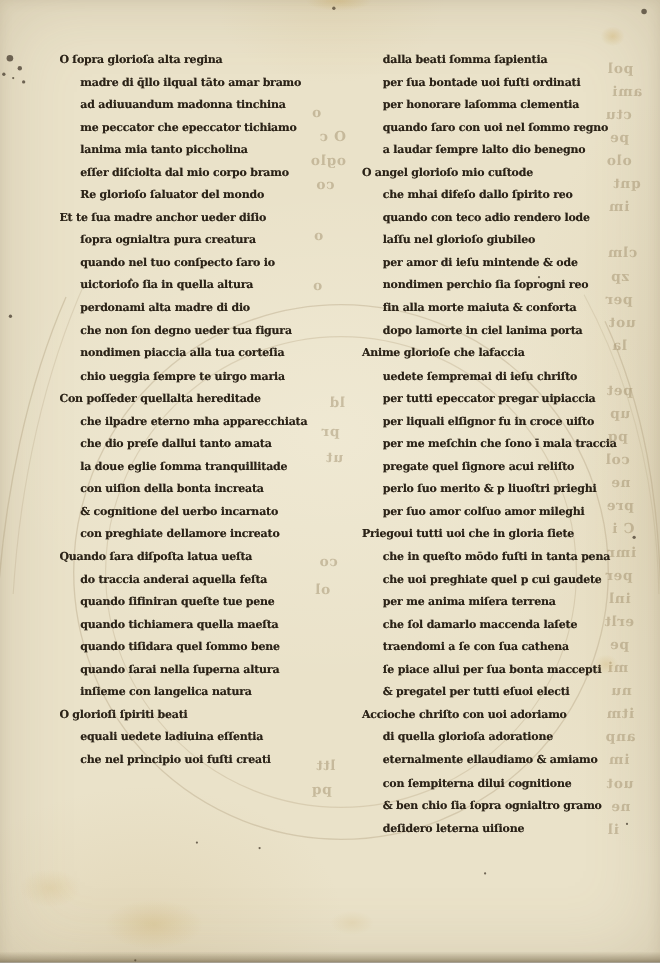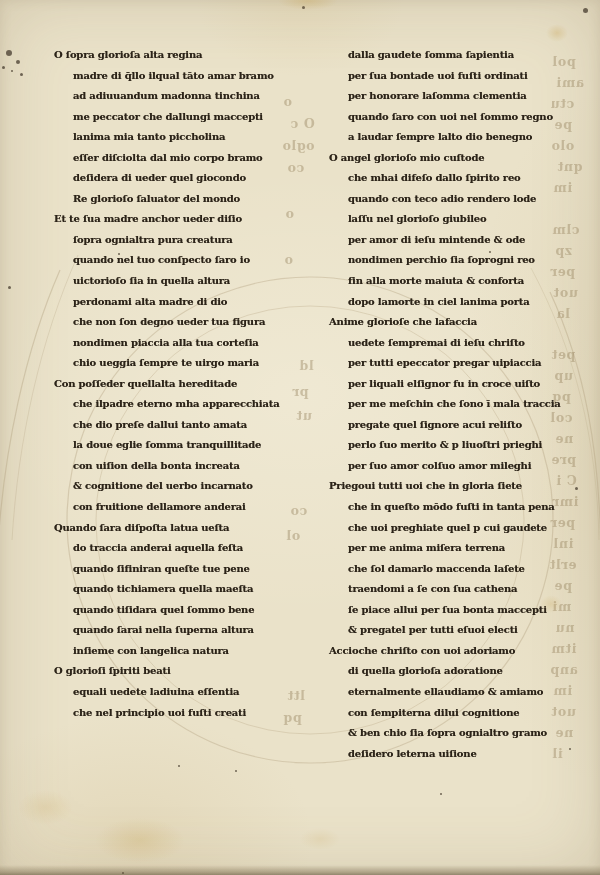--- a/index.html
+++ b/index.html
@@ -98,53 +98,52 @@
       <span class="ghost" style="left: 290px; top: 503px;">co</span>
       <span class="ghost" style="left: 286px; top: 528px;">ol</span>
       <span class="ghost" style="left: 287px; top: 688px;">ltt</span>
       <span class="ghost" style="left: 283px; top: 710px;">pq</span>
     </div>
 
   <div class="text-col col-left">
       <div class="line flush">O ſopra glorioſa alta regina</div>
       <div class="line">madre di q̄llo ilqual tāto amar bramo</div>
       <div class="line">ad adiuuandum madonna tinchina</div>
-      <div class="line">me peccator che dallungi maccepti</div>
+      <div class="line">me peccator che epeccator tichiamo</div>
       <div class="line">lanima mia tanto piccholina</div>
       <div class="line">eſſer diſciolta dal mio corpo bramo</div>
-      <div class="line">deſidera di ueder quel giocondo</div>
       <div class="line">Re glorioſo ſaluator del mondo</div>
       <div class="line flush">Et te ſua madre anchor ueder diſio</div>
       <div class="line">ſopra ognialtra pura creatura</div>
       <div class="line">quando nel tuo conſpecto ſaro io</div>
       <div class="line">uictorioſo ſia in quella altura</div>
       <div class="line">perdonami alta madre di dio</div>
       <div class="line">che non ſon degno ueder tua figura</div>
       <div class="line">nondimen piaccia alla tua corteſia</div>
       <div class="line">chio ueggia ſempre te uirgo maria</div>
       <div class="line flush">Con poſſeder quellalta hereditade</div>
       <div class="line">che ilpadre eterno mha apparecchiata</div>
       <div class="line">che dio preſe dallui tanto amata</div>
       <div class="line">la doue eglie ſomma tranquillitade</div>
       <div class="line">con uiſion della bonta increata</div>
       <div class="line">&amp; cognitione del uerbo incarnato</div>
-      <div class="line">con fruitione dellamore anderai</div>
+      <div class="line">con preghiate dellamore increato</div>
       <div class="line flush">Quando ſara diſpoſta latua ueſta</div>
       <div class="line">do traccia anderai aquella feſta</div>
       <div class="line">quando ſifiniran queſte tue pene</div>
       <div class="line">quando tichiamera quella maeſta</div>
       <div class="line">quando tiſidara quel ſommo bene</div>
       <div class="line">quando ſarai nella ſuperna altura</div>
       <div class="line">inſieme con langelica natura</div>
       <div class="line flush">O glorioſi ſpiriti beati</div>
       <div class="line">equali uedete ladiuina eſſentia</div>
       <div class="line">che nel principio uoi fuſti creati</div>
     </div>
   <div class="text-col col-right">
-      <div class="line">dalla gaudete ſomma ſapientia</div>
+      <div class="line">dalla beati ſomma ſapientia</div>
       <div class="line">per ſua bontade uoi fuſti ordinati</div>
       <div class="line">per honorare laſomma clementia</div>
       <div class="line">quando ſaro con uoi nel ſommo regno</div>
       <div class="line">a laudar ſempre lalto dio benegno</div>
       <div class="line flush">O angel glorioſo mio cuſtode</div>
       <div class="line">che mhai difeſo dallo ſpirito reo</div>
       <div class="line">quando con teco adio rendero lode</div>
       <div class="line">laſſu nel glorioſo giubileo</div>
       <div class="line">per amor di ieſu mintende &amp; ode</div>
       <div class="line">nondimen perchio ſia ſoprogni reo</div>

